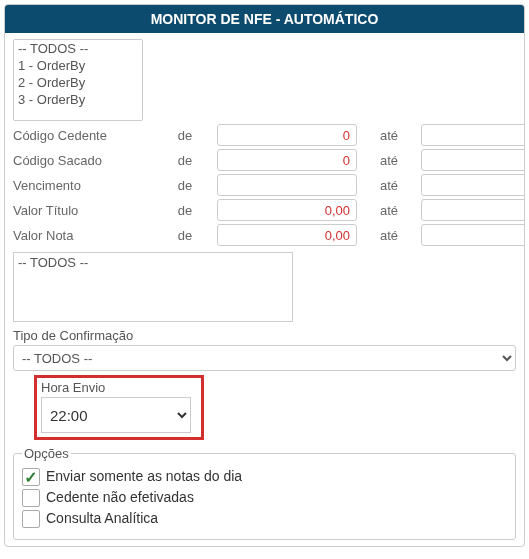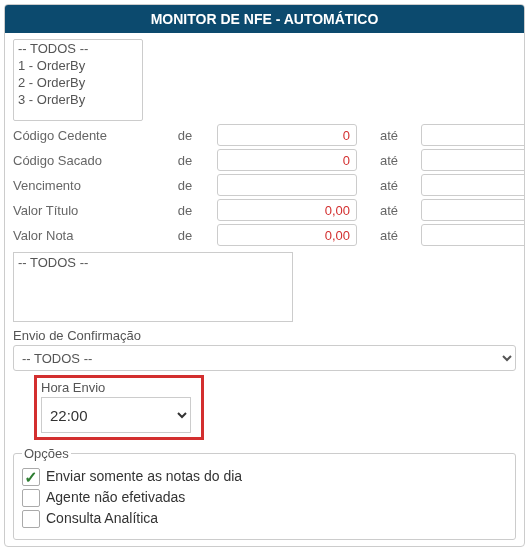--- a/index.html
+++ b/index.html
@@ -84,42 +84,42 @@
       <input class="num" value="0,00" style="">
     </div>
 
     <div class="section-gap">
       <div class="agente-list">
         <div>-- TODOS --</div>
       </div>
     </div>
 
     <div class="section-gap">
-      <div class="group-label">Envio de Confirmação</div>
+      <div class="group-label">Tipo de Confirmação</div>
       <select class="full">
         <option>-- TODOS --</option>
       </select>
     </div>
 
     <div class="hora-box">
       <div class="group-label">Hora Envio</div>
       <select>
         <option>22:00</option>
       </select>
     </div>
 
     <fieldset class="opcoes">
       <legend>Opções</legend>
       <div class="chk-row">
         <span class="chk checked"></span>
         <span>Enviar somente as notas do dia</span>
       </div>
       <div class="chk-row">
         <span class="chk"></span>
-        <span>Agente não efetivadas</span>
+        <span>Cedente não efetivadas</span>
       </div>
       <div class="chk-row">
         <span class="chk"></span>
         <span>Consulta Analítica</span>
       </div>
     </fieldset>
 
   </div>
 </div>
 

